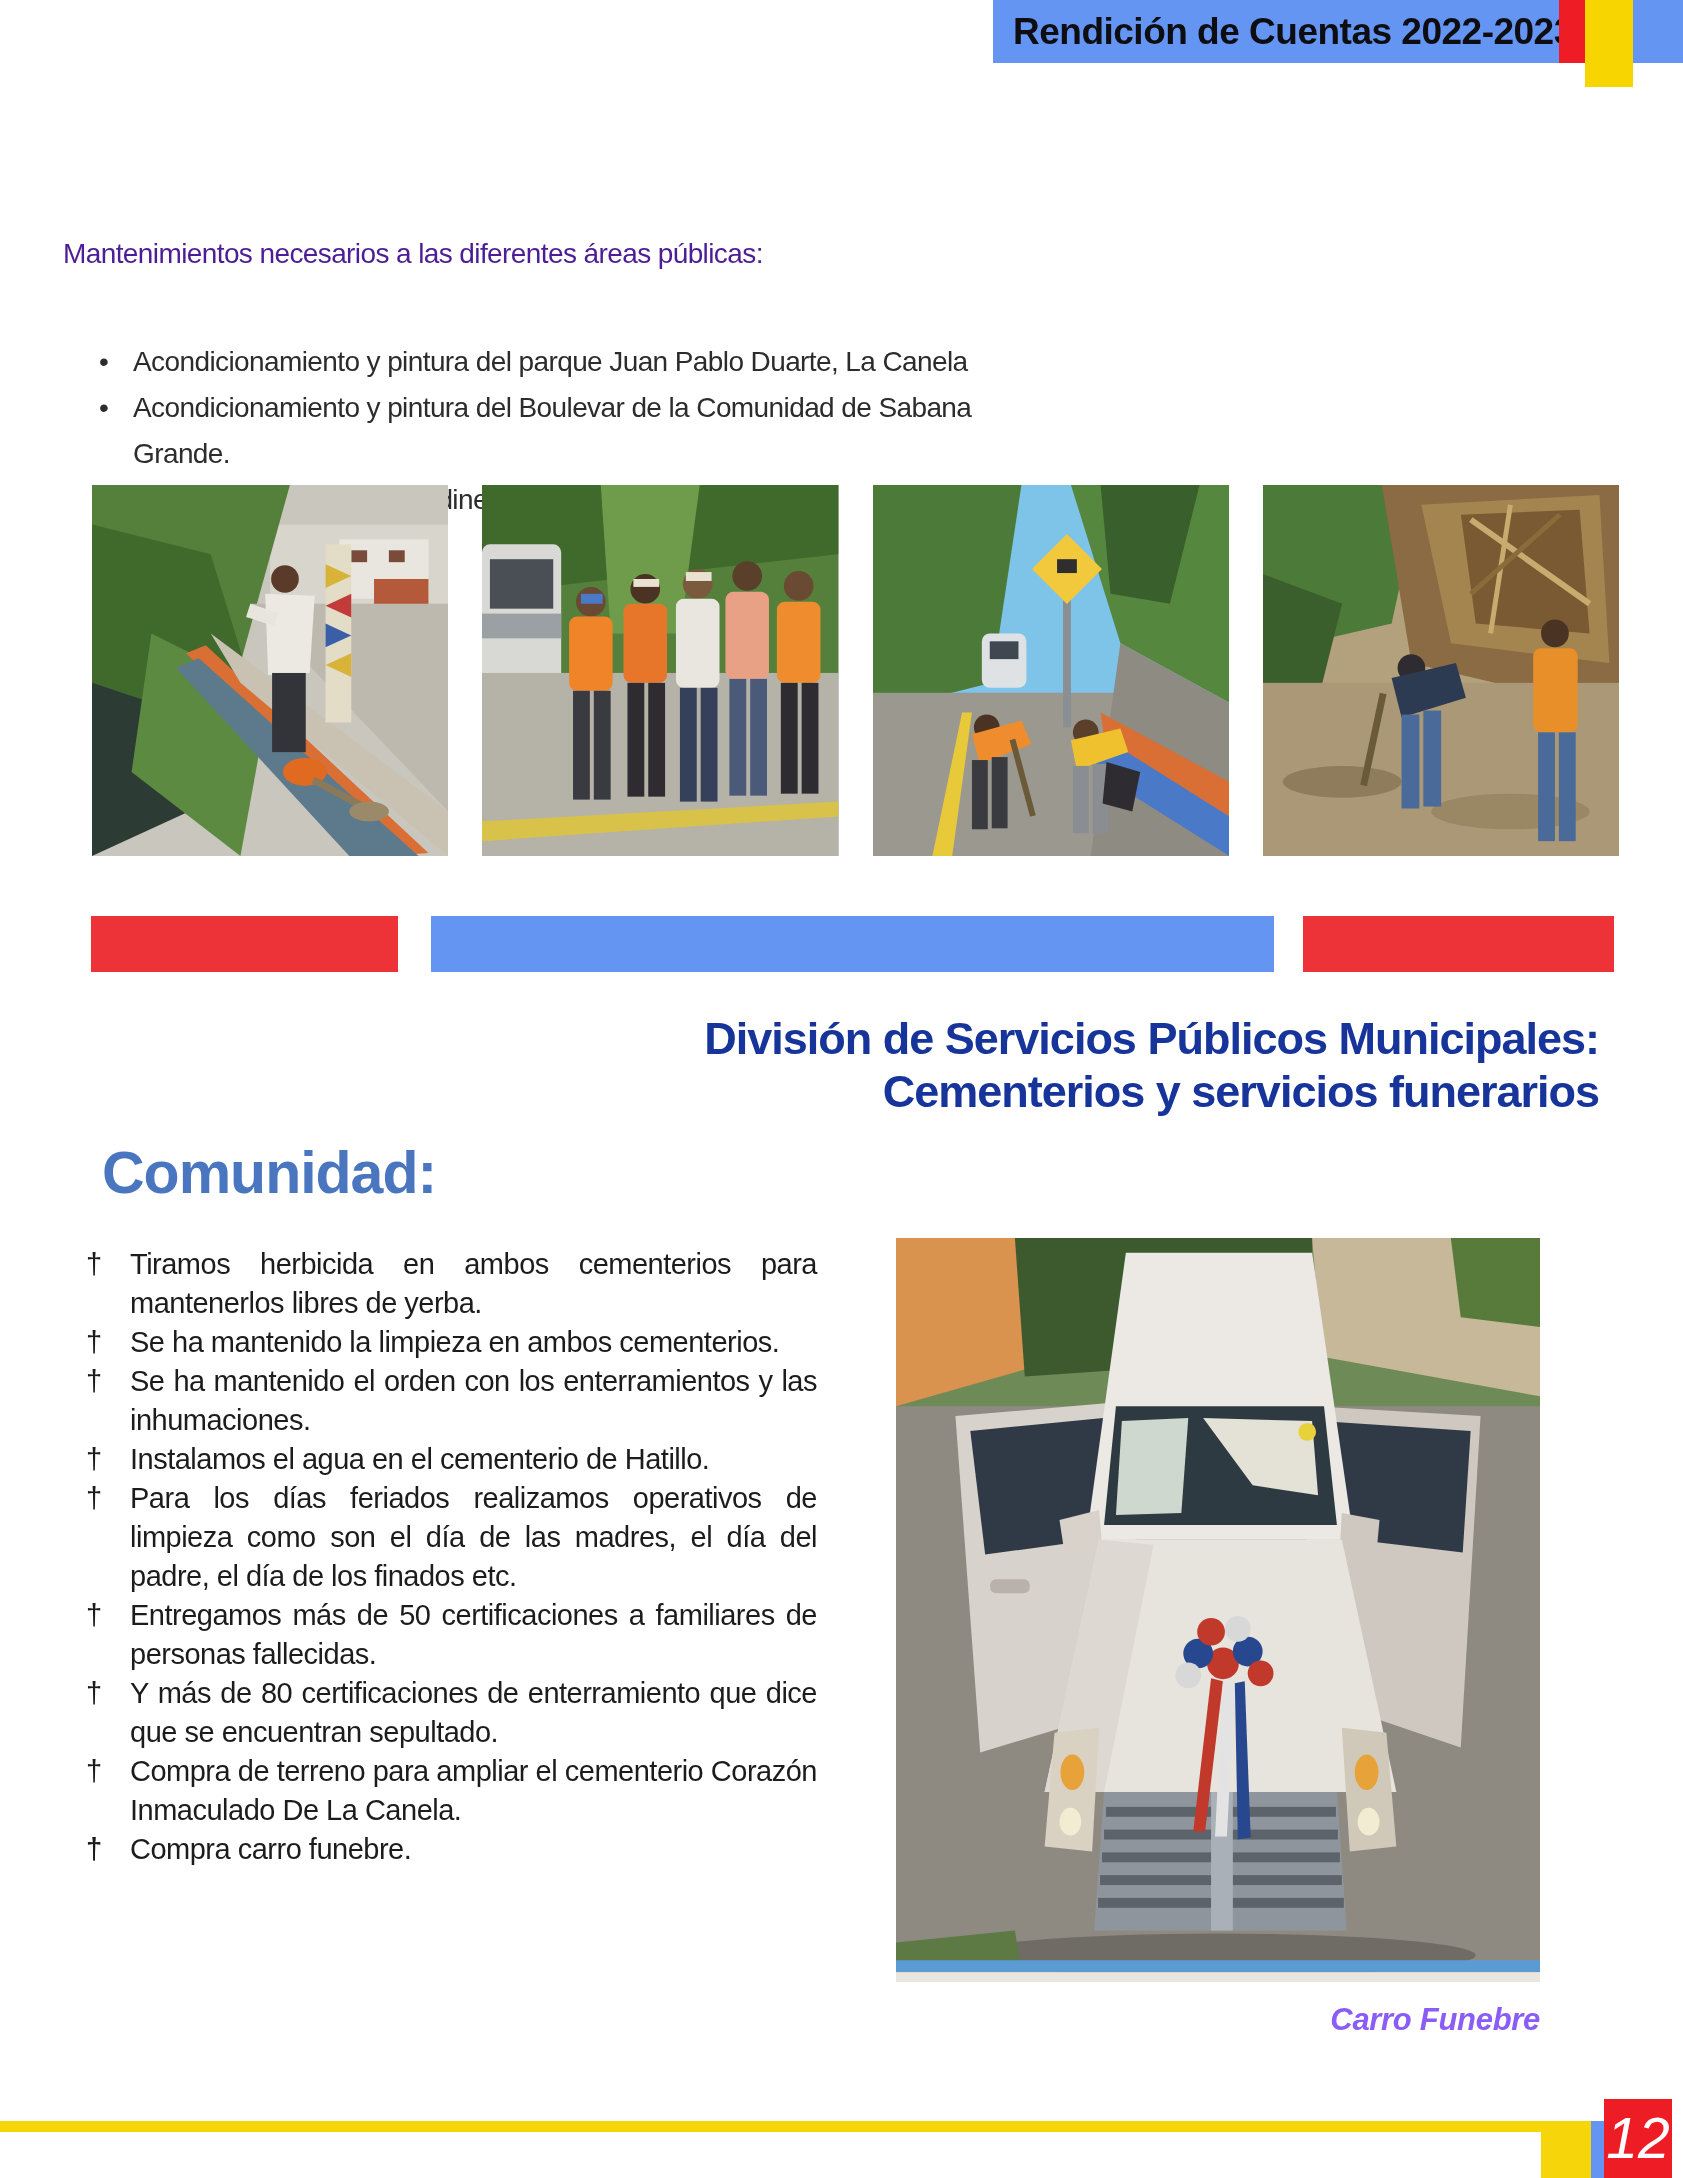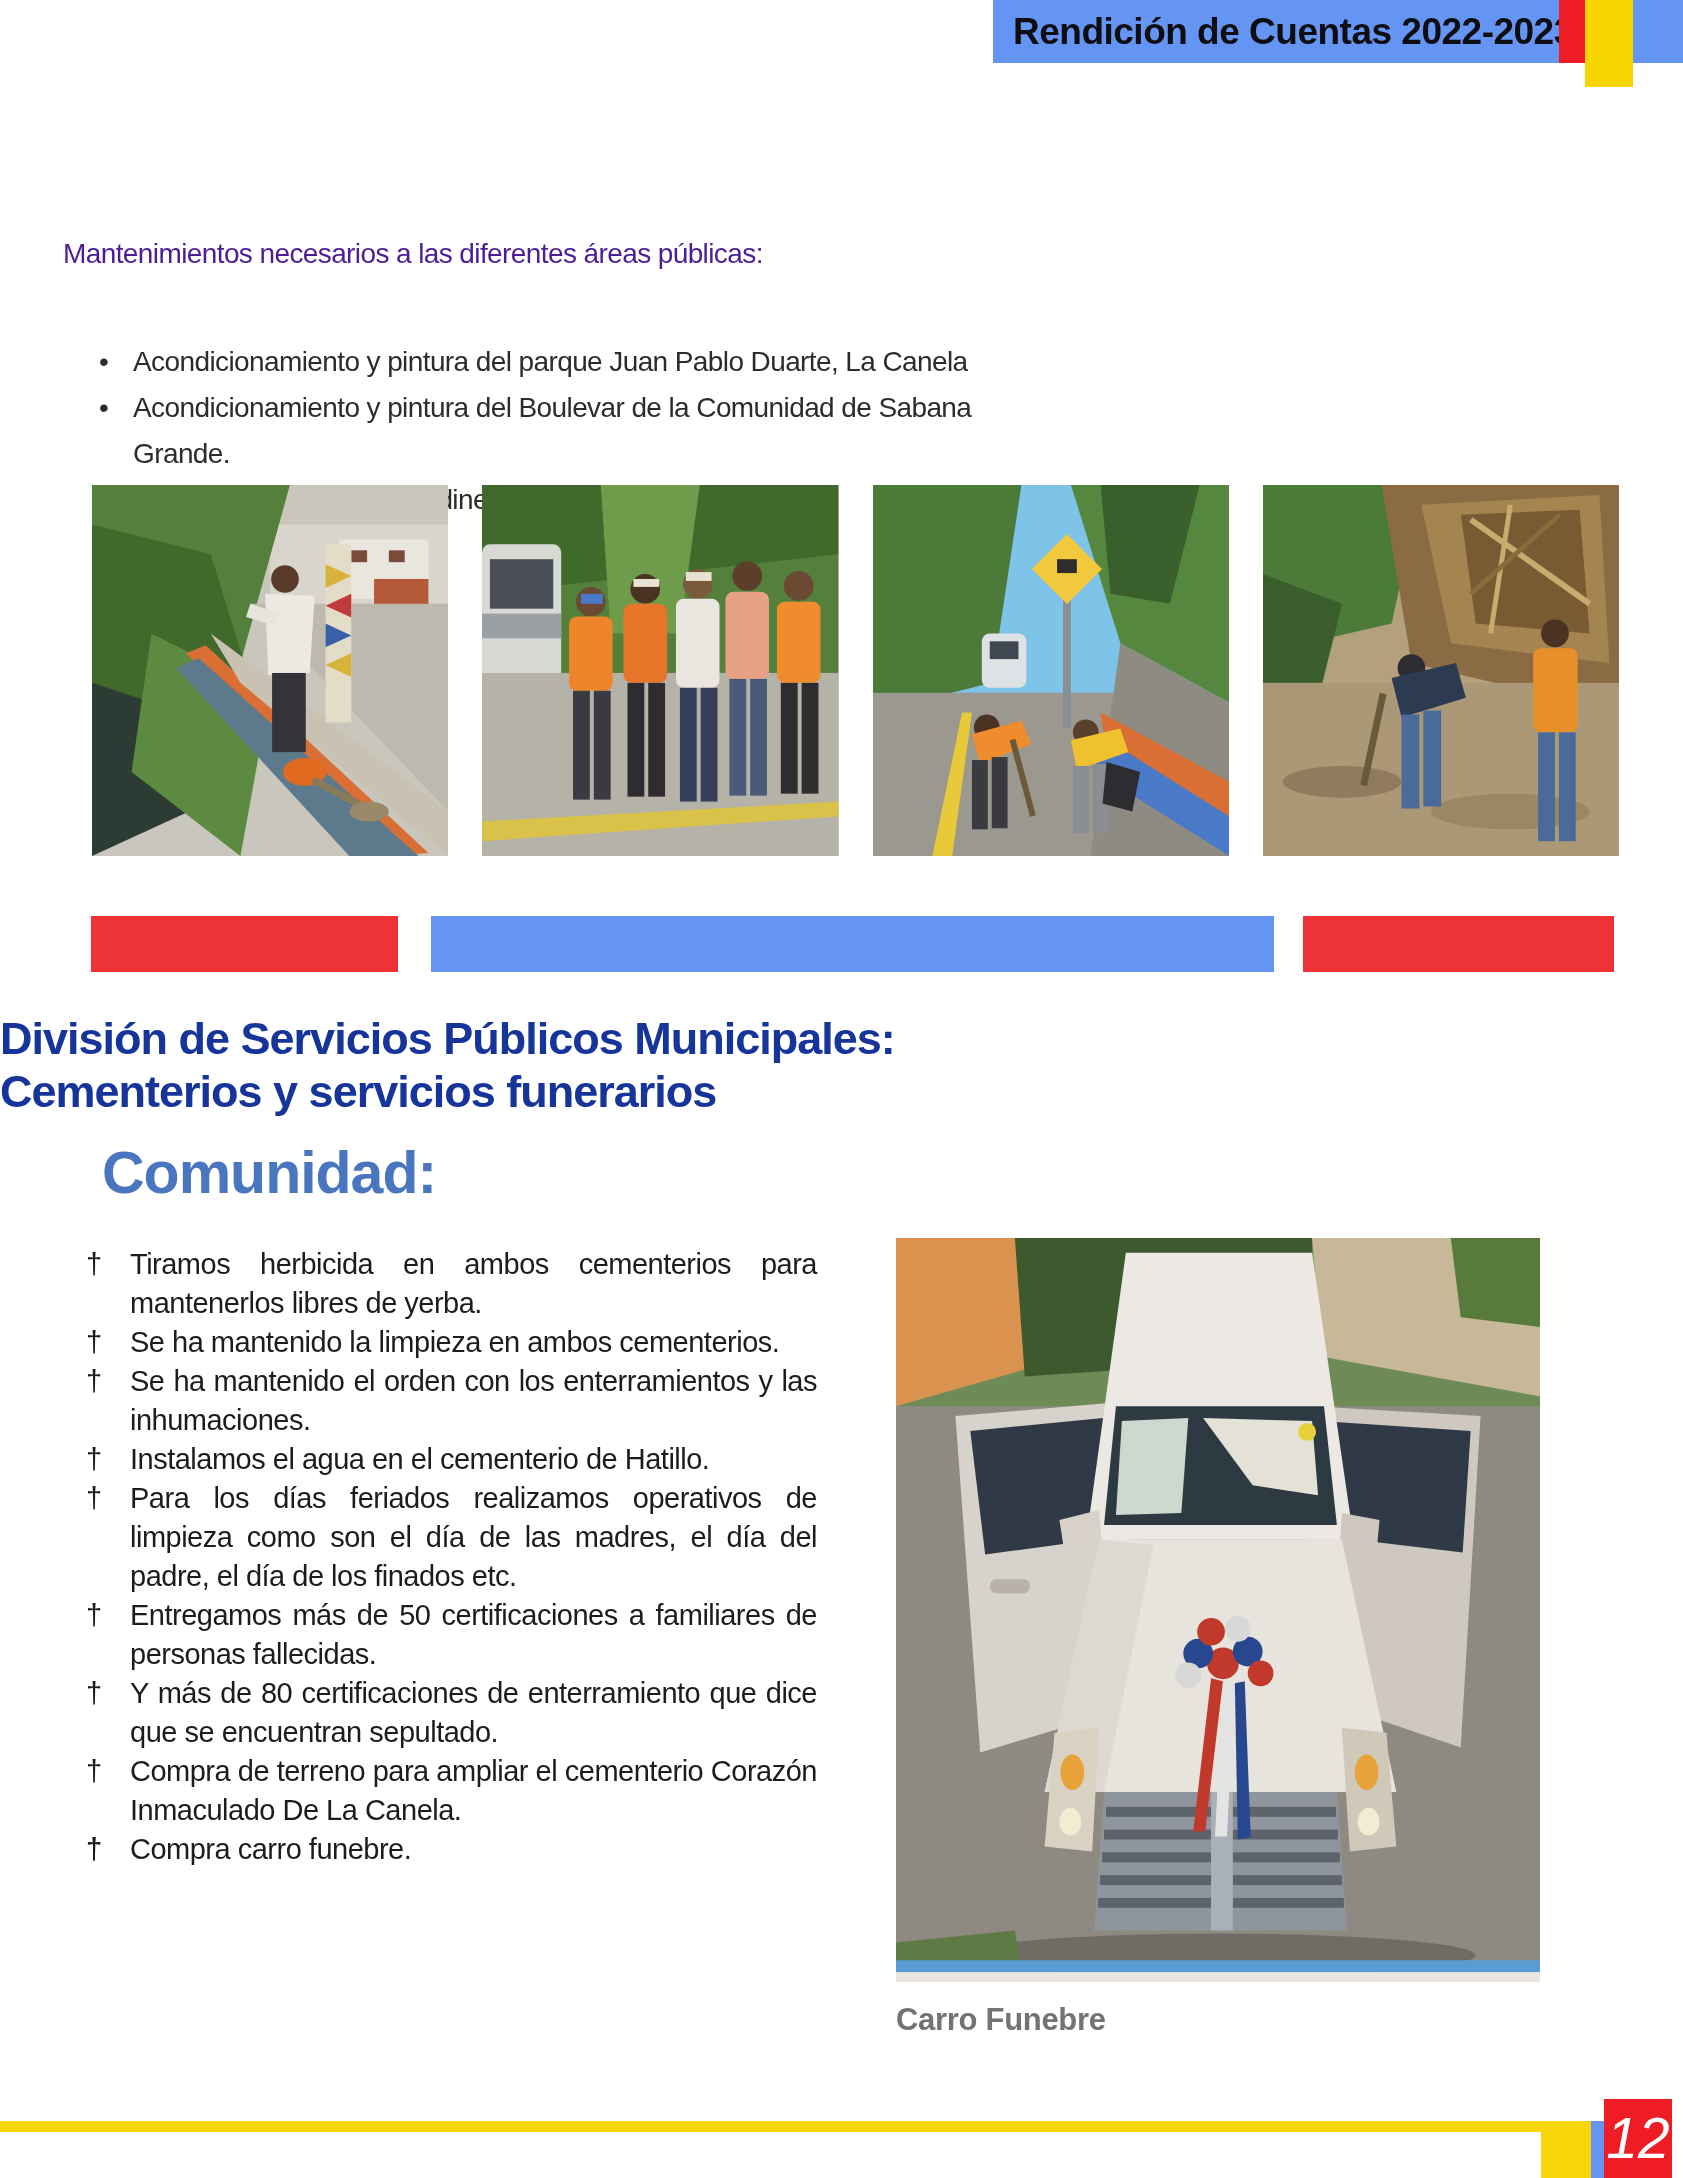--- a/index.html
+++ b/index.html
@@ -31,41 +31,41 @@
   .photo-strip{position:absolute;left:92px;top:485px;width:1527px;height:371px;display:flex;gap:34px;}
   .photo{flex:1 1 0;height:371px;overflow:hidden;background:#cfcfc9;}
   .photo svg{display:block;width:100%;height:100%;}
   
   .bar{position:absolute;top:916px;height:56px;}
   .bar.red-left{left:91px;width:307px;background:#ee3338;}
   .bar.blue-mid{left:431px;width:843px;background:#6495f2;}
   .bar.red-right{left:1303px;width:311px;background:#ee3338;}
   
   .division-heading{
-    position:absolute;left:0;top:1012px;width:1599px;text-align:left;
+    position:absolute;left:0;top:1012px;width:1599px;text-align:right;
     font-size:45px;line-height:53px;font-weight:800;letter-spacing:-1px;color:#16349a;
   }
   .acciones-heading{
     position:absolute;left:102px;top:1139px;
     font-size:59px;font-weight:800;letter-spacing:-1px;color:#4a75bf;
   }
   
   .dagger-list{position:absolute;left:84px;top:1245px;width:733px;margin:0;padding:0;list-style:none;}
   .dagger-list li{
     position:relative;padding-left:46px;
     font-size:29px;line-height:39px;letter-spacing:-0.5px;color:#1c1c1c;
     text-align:justify;
   }
   .dagger-list .dagger{position:absolute;left:2px;top:0;font-size:29px;color:#1c1c1c;}
   
   .hearse-photo{position:absolute;left:896px;top:1238px;width:644px;height:744px;overflow:hidden;background:#9a968f;}
   .hearse-photo svg{display:block;width:100%;height:100%;}
   .hearse-caption{
-    position:absolute;left:896px;top:2002px;width:644px;text-align:left;
-    font-size:31px;font-weight:700;color:#737373;letter-spacing:-0.3px;
+    position:absolute;left:896px;top:2002px;width:644px;text-align:right;
+    font-size:31px;font-weight:700;color:#8b5cf6;letter-spacing:-0.3px;font-style:italic;
   }
   
   .footer-yellow-line{position:absolute;left:0;top:2121px;width:1601px;height:11px;background:#f6d60a;}
   .footer-yellow-block{position:absolute;left:1541px;top:2121px;width:59px;height:57px;background:#f6d60a;}
   .footer-blue-stripe{position:absolute;left:1591px;top:2121px;width:13px;height:57px;background:#6495f2;}
   .page-number-badge{
     position:absolute;left:1604px;top:2099px;width:68px;height:79px;background:#ee1c25;
     display:flex;align-items:center;justify-content:center;
   }
   .page-number{font-size:57px;font-style:italic;font-weight:400;color:#ffffff;line-height:1;}

